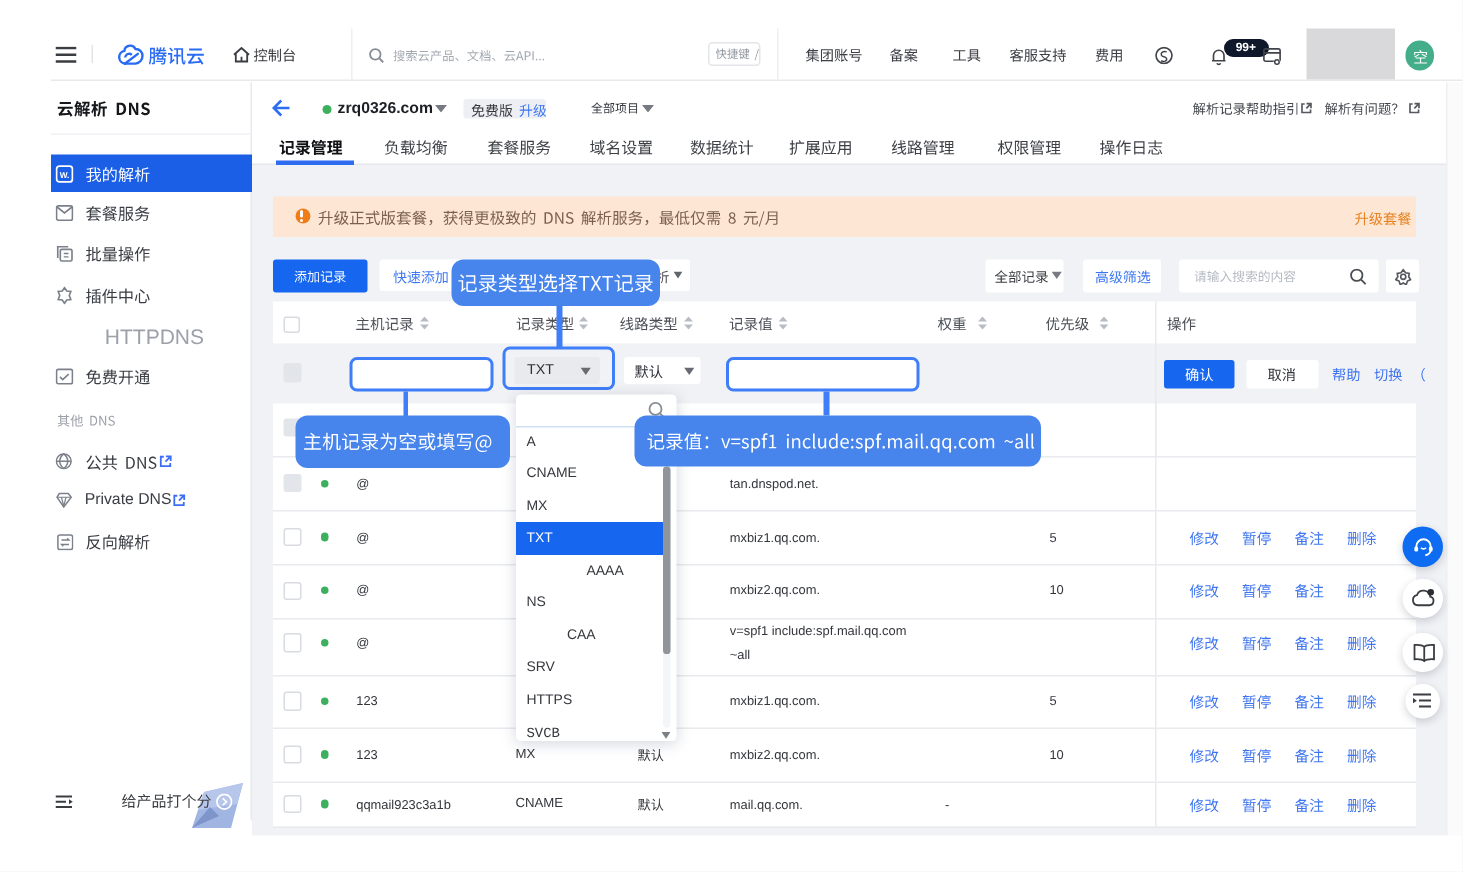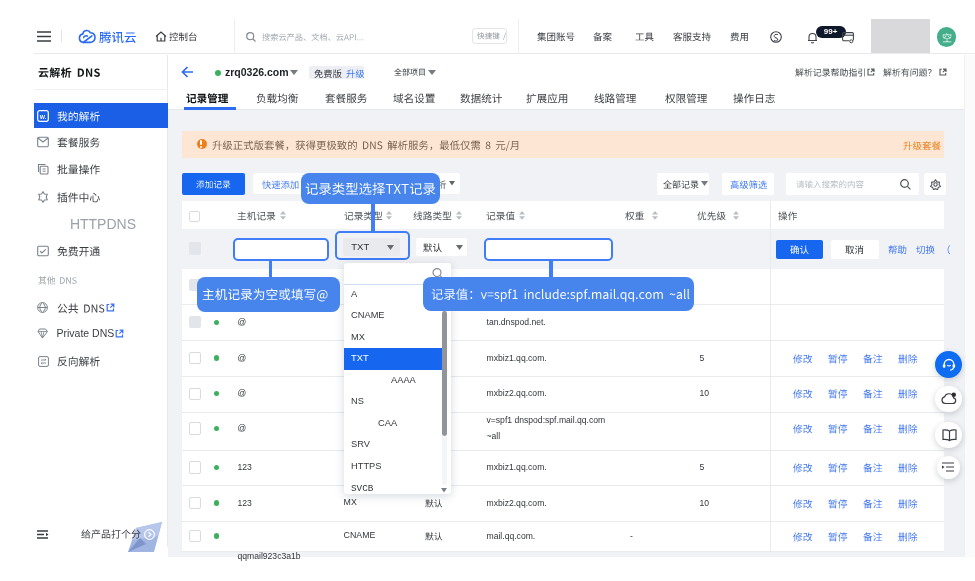--- a/index.html
+++ b/index.html
@@ -394,21 +394,21 @@
   </svg>
 <svg style="position:absolute;left:863.0px;top:389.3px;overflow:visible" width="20" height="12">
     <path transform="translate(0,8.62)" d="M6.7 -6.7C6.2 -6.2 5.6 -5.8 4.9 -5.4C4.2 -5.8 3.6 -6.2 3.2 -6.6L3.3 -6.7ZM3.6 -8.3C3.1 -7.4 2.2 -6.4 0.7 -5.8C0.9 -5.6 1.1 -5.4 1.3 -5.2C1.8 -5.5 2.3 -5.8 2.7 -6.2C3.1 -5.8 3.6 -5.4 4.1 -5.1C2.9 -4.6 1.6 -4.2 0.3 -4.1C0.4 -3.9 0.6 -3.6 0.6 -3.4C2 -3.6 3.6 -4 4.9 -4.7C6.1 -4.1 7.6 -3.7 9.1 -3.5C9.2 -3.7 9.4 -4 9.5 -4.2C8.1 -4.3 6.8 -4.6 5.7 -5.1C6.6 -5.6 7.4 -6.3 7.9 -7.1L7.4 -7.4L7.3 -7.4H3.9C4.1 -7.6 4.3 -7.9 4.4 -8.1ZM2.4 -1.3H4.5V-0.2H2.4ZM2.4 -1.9V-2.9H4.5V-1.9ZM7.3 -1.3V-0.2H5.3V-1.3ZM7.3 -1.9H5.3V-2.9H7.3ZM1.7 -3.5V0.8H2.4V0.5H7.3V0.8H8.1V-3.5Z M10.7 -7.6C11.4 -7.3 12.2 -6.8 12.6 -6.5L13 -7.1C12.6 -7.4 11.8 -7.8 11.1 -8.1ZM10.2 -4.9C10.8 -4.6 11.6 -4.1 12 -3.8L12.4 -4.4C12 -4.7 11.2 -5.2 10.6 -5.4ZM10.5 0.2 11.1 0.7C11.7 -0.2 12.4 -1.5 12.9 -2.5L12.4 -3C11.8 -1.9 11 -0.6 10.5 0.2ZM15.2 -8C15.5 -7.5 15.8 -6.8 16 -6.4L16.7 -6.7C16.6 -7.1 16.2 -7.8 15.8 -8.3ZM13.1 -6.4V-5.7H15.7V-3.4H13.4V-2.8H15.7V-0.2H12.8V0.5H19.2V-0.2H16.4V-2.8H18.6V-3.4H16.4V-5.7H19V-6.4Z" fill="#3d74f0"></path>
   </svg>
 <svg style="position:absolute;left:898.0px;top:389.3px;overflow:visible" width="20" height="12">
     <path transform="translate(0,8.62)" d="M6.9 -7.1V-1.6H7.5V-7.1ZM8.4 -8.1V-0C8.4 0.1 8.3 0.1 8.2 0.1C8.1 0.1 7.7 0.1 7.2 0.1C7.3 0.3 7.4 0.6 7.4 0.8C8 0.8 8.4 0.8 8.7 0.7C8.9 0.5 9 0.4 9 -0V-8.1ZM0.4 -4.4V-3.7H1.1V-3.2C1.1 -2 1 -0.6 0.4 0.4C0.5 0.5 0.8 0.7 0.9 0.8C1.6 -0.3 1.7 -2 1.7 -3.3V-3.7H2.6V-0.1C2.6 -0 2.5 0 2.5 0C2.3 0 2 0 1.7 0C1.8 0.2 1.8 0.5 1.9 0.7C2.4 0.7 2.7 0.7 2.9 0.5C3.1 0.4 3.2 0.2 3.2 -0.1V-3.7H3.9V-3.7C3.9 -2.4 3.9 -0.7 3.3 0.5C3.4 0.5 3.7 0.7 3.8 0.8C4.4 -0.4 4.5 -2.3 4.5 -3.7V-3.7H5.4V-0.1C5.4 0 5.4 0 5.3 0C5.2 0 4.9 0 4.5 0C4.6 0.2 4.7 0.5 4.7 0.7C5.2 0.7 5.5 0.7 5.8 0.5C6 0.4 6 0.2 6 -0.1V-3.7H6.5V-4.4H6V-7.9H3.9V-4.4H3.2V-7.9H1.1V-4.4ZM1.7 -7.3H2.6V-4.4H1.7ZM4.5 -7.3H5.4V-4.4H4.5Z M14.4 -2.2C14.1 -1.5 13.6 -0.7 13.1 -0.2C13.3 -0.1 13.5 0.1 13.7 0.2C14.2 -0.4 14.7 -1.2 15.1 -2ZM17.3 -2C17.8 -1.3 18.4 -0.5 18.7 0.1L19.3 -0.2C19 -0.8 18.4 -1.6 17.8 -2.2ZM10.6 -7.8V0.8H11.2V-7.2H12.5C12.2 -6.5 11.9 -5.6 11.7 -4.9C12.4 -4.2 12.6 -3.5 12.6 -3C12.6 -2.7 12.5 -2.4 12.4 -2.3C12.3 -2.2 12.2 -2.2 12 -2.2C11.9 -2.2 11.7 -2.2 11.4 -2.2C11.5 -2 11.6 -1.7 11.6 -1.5C11.8 -1.5 12.1 -1.5 12.3 -1.6C12.5 -1.6 12.7 -1.6 12.8 -1.8C13.1 -2 13.2 -2.4 13.2 -2.9C13.2 -3.5 13.1 -4.2 12.3 -5C12.7 -5.8 13 -6.8 13.3 -7.6L12.9 -7.9L12.8 -7.8ZM13.4 -3.4V-2.7H16V-0.1C16 0.1 16 0.1 15.8 0.1C15.7 0.1 15.2 0.1 14.7 0.1C14.8 0.3 14.9 0.6 14.9 0.8C15.6 0.8 16.1 0.8 16.3 0.6C16.6 0.5 16.7 0.3 16.7 -0.1V-2.7H19.1V-3.4H16.7V-4.6H18.2V-5.2H14.4V-4.6H16V-3.4ZM16.3 -8.3C15.6 -7.1 14.4 -6 13.2 -5.4C13.3 -5.2 13.6 -5 13.7 -4.8C14.6 -5.4 15.6 -6.2 16.3 -7.2C17.1 -6.1 18 -5.5 18.9 -4.9C19 -5.1 19.2 -5.4 19.4 -5.5C18.4 -6 17.5 -6.6 16.7 -7.7L16.9 -8.1Z" fill="#3d74f0"></path>
   </svg>
 <div style="position:absolute;left:189px;top:422.2px;width:11.5px;height:12.4px;background:#fff;border:1px solid #d8dbe0;border-radius:2px;"></div>
 <div style="position:absolute;left:214px;top:425.8px;width:5.4px;height:5.4px;border-radius:50%;background:#3cb05e;"></div>
 <div style="position:absolute;left:237.5px;top:423.9px;font-family:Liberation Sans,sans-serif;font-size:8.6px;line-height:8.6px;color:#33363c;font-weight:400;white-space:nowrap;">@</div>
-<div style="position:absolute;left:486.5px;top:416.0px;font-family:Liberation Sans,sans-serif;font-size:8.6px;line-height:8.6px;color:#33363c;font-weight:400;white-space:nowrap;">v=spf1 dnspod:spf.mail.qq.com</div>
+<div style="position:absolute;left:486.5px;top:416.0px;font-family:Liberation Sans,sans-serif;font-size:8.6px;line-height:8.6px;color:#33363c;font-weight:400;white-space:nowrap;">v=spf1 include:spf.mail.qq.com</div>
 <div style="position:absolute;left:486.5px;top:431.8px;font-family:Liberation Sans,sans-serif;font-size:8.6px;line-height:8.6px;color:#33363c;font-weight:400;white-space:nowrap;">~all</div>
 <svg style="position:absolute;left:793.0px;top:424.0px;overflow:visible" width="20" height="12">
     <path transform="translate(0,8.62)" d="M6.8 -3.8C6.3 -3.3 5.3 -2.8 4.4 -2.5C4.6 -2.4 4.8 -2.3 4.9 -2.1C5.8 -2.4 6.8 -2.9 7.4 -3.5ZM7.8 -2.8C7.1 -2.1 5.8 -1.6 4.6 -1.3C4.7 -1.1 4.9 -0.9 5 -0.8C6.3 -1.1 7.6 -1.8 8.3 -2.6ZM8.7 -1.8C7.8 -0.7 6 -0.1 4 0.2C4.2 0.3 4.4 0.6 4.4 0.8C6.5 0.4 8.3 -0.3 9.3 -1.5ZM3 -5.5V-0.8H3.6V-5.5ZM5.4 -6.5H8.2C7.8 -6 7.3 -5.5 6.8 -5.2C6.2 -5.6 5.7 -6.1 5.4 -6.5ZM5.5 -8.2C5.1 -7.2 4.4 -6.2 3.6 -5.5C3.8 -5.4 4.1 -5.2 4.2 -5.1C4.5 -5.4 4.8 -5.7 5.1 -6C5.3 -5.6 5.7 -5.2 6.2 -4.8C5.4 -4.4 4.5 -4.2 3.6 -4C3.8 -3.9 3.9 -3.6 4 -3.4C5 -3.6 5.9 -4 6.8 -4.4C7.4 -4 8.2 -3.7 9.1 -3.5C9.2 -3.7 9.4 -3.9 9.5 -4.1C8.7 -4.2 8 -4.5 7.4 -4.8C8.1 -5.4 8.7 -6.1 9.1 -7L8.7 -7.2L8.5 -7.2H5.8C5.9 -7.5 6.1 -7.8 6.2 -8.1ZM2.3 -8.2C1.8 -6.7 1 -5.2 0.2 -4.2C0.3 -4 0.5 -3.6 0.6 -3.4C0.9 -3.8 1.2 -4.2 1.5 -4.7V0.8H2.2V-6C2.5 -6.6 2.8 -7.3 3 -8Z M15.7 -5.7H17.7C17.5 -4.4 17.2 -3.4 16.7 -2.5C16.2 -3.4 15.9 -4.5 15.7 -5.6ZM10.5 -7.5V-6.8H13.3V-4.7H10.7V-1C10.7 -0.6 10.5 -0.5 10.4 -0.5C10.5 -0.3 10.6 0.1 10.7 0.3C10.9 0.1 11.3 -0.1 14.1 -1.1C14.1 -1.3 14 -1.6 14 -1.8L11.4 -0.9V-4H14L14 -4C14.1 -3.8 14.4 -3.6 14.5 -3.4C14.8 -3.8 15 -4.2 15.2 -4.6C15.5 -3.5 15.8 -2.6 16.3 -1.8C15.7 -1 14.9 -0.3 13.9 0.2C14 0.3 14.2 0.6 14.3 0.8C15.3 0.3 16.1 -0.3 16.7 -1.1C17.3 -0.3 17.9 0.3 18.8 0.7C18.9 0.5 19.1 0.3 19.3 0.1C18.4 -0.3 17.7 -0.9 17.2 -1.7C17.8 -2.8 18.2 -4.1 18.5 -5.7H19.1V-6.4H15.9C16.1 -7 16.2 -7.5 16.4 -8.1L15.6 -8.2C15.3 -6.6 14.8 -5.1 14 -4V-7.5Z" fill="#3d74f0"></path>
   </svg>
 <svg style="position:absolute;left:827.5px;top:424.0px;overflow:visible" width="20" height="12">
     <path transform="translate(0,8.62)" d="M5.5 -7.6V-6.1C5.5 -5.3 5.5 -4.2 4.8 -3.4C5 -3.4 5.3 -3.2 5.4 -3.1C5.9 -3.7 6.1 -4.6 6.2 -5.4H7.5V-3.1H8.2V-5.4H9.3V-6H6.2V-6.1V-7.1C7.2 -7.2 8.3 -7.3 9.1 -7.5L8.6 -8.1C7.9 -7.8 6.6 -7.7 5.5 -7.6ZM2.4 -1H7.4V-0.1H2.4ZM2.4 -1.5V-2.3H7.4V-1.5ZM1.7 -2.9V0.8H2.4V0.4H7.4V0.8H8.1V-2.9ZM0.5 -4.3 0.6 -3.7 2.9 -4V-3.1H3.5V-4L5 -4.2L5 -4.8L3.5 -4.6V-5.4H5.1V-5.9H3.5V-6.6H2.9V-5.9H1.6C1.9 -6.3 2.1 -6.6 2.4 -7H5.1V-7.6H2.8L3 -8.1L2.3 -8.3C2.2 -8 2.1 -7.8 2 -7.6H0.5V-7H1.6C1.4 -6.7 1.2 -6.4 1.1 -6.3C1 -6.1 0.8 -5.9 0.6 -5.9C0.7 -5.7 0.8 -5.4 0.9 -5.2C1 -5.3 1.3 -5.4 1.7 -5.4H2.9V-4.5Z M14.4 -5.7H17.6V-4.8H14.4ZM13.7 -6.2V-4.3H18.3V-6.2ZM12.8 -3.7V-2.1H13.5V-3.1H18.5V-2.1H19.1V-3.7ZM15.3 -8.1C15.5 -7.9 15.6 -7.6 15.7 -7.4H13V-6.7H19.1V-7.4H16.5C16.4 -7.6 16.2 -8 16 -8.3ZM13.7 -2.4V-1.8H15.6V-0C15.6 0.1 15.6 0.1 15.4 0.1C15.3 0.1 14.7 0.1 14.1 0.1C14.2 0.3 14.3 0.5 14.4 0.7C15.1 0.7 15.6 0.7 16 0.7C16.3 0.5 16.4 0.4 16.4 -0V-1.8H18.2V-2.4ZM12.4 -8.2C11.9 -6.7 11 -5.3 10.1 -4.3C10.2 -4.1 10.4 -3.8 10.5 -3.6C10.8 -3.9 11.1 -4.3 11.4 -4.7V0.8H12V-5.8C12.4 -6.5 12.8 -7.2 13.1 -8Z" fill="#3d74f0"></path>
   </svg>
 <svg style="position:absolute;left:863.0px;top:424.0px;overflow:visible" width="20" height="12">
     <path transform="translate(0,8.62)" d="M6.7 -6.7C6.2 -6.2 5.6 -5.8 4.9 -5.4C4.2 -5.8 3.6 -6.2 3.2 -6.6L3.3 -6.7ZM3.6 -8.3C3.1 -7.4 2.2 -6.4 0.7 -5.8C0.9 -5.6 1.1 -5.4 1.3 -5.2C1.8 -5.5 2.3 -5.8 2.7 -6.2C3.1 -5.8 3.6 -5.4 4.1 -5.1C2.9 -4.6 1.6 -4.2 0.3 -4.1C0.4 -3.9 0.6 -3.6 0.6 -3.4C2 -3.6 3.6 -4 4.9 -4.7C6.1 -4.1 7.6 -3.7 9.1 -3.5C9.2 -3.7 9.4 -4 9.5 -4.2C8.1 -4.3 6.8 -4.6 5.7 -5.1C6.6 -5.6 7.4 -6.3 7.9 -7.1L7.4 -7.4L7.3 -7.4H3.9C4.1 -7.6 4.3 -7.9 4.4 -8.1ZM2.4 -1.3H4.5V-0.2H2.4ZM2.4 -1.9V-2.9H4.5V-1.9ZM7.3 -1.3V-0.2H5.3V-1.3ZM7.3 -1.9H5.3V-2.9H7.3ZM1.7 -3.5V0.8H2.4V0.5H7.3V0.8H8.1V-3.5Z M10.7 -7.6C11.4 -7.3 12.2 -6.8 12.6 -6.5L13 -7.1C12.6 -7.4 11.8 -7.8 11.1 -8.1ZM10.2 -4.9C10.8 -4.6 11.6 -4.1 12 -3.8L12.4 -4.4C12 -4.7 11.2 -5.2 10.6 -5.4ZM10.5 0.2 11.1 0.7C11.7 -0.2 12.4 -1.5 12.9 -2.5L12.4 -3C11.8 -1.9 11 -0.6 10.5 0.2ZM15.2 -8C15.5 -7.5 15.8 -6.8 16 -6.4L16.7 -6.7C16.6 -7.1 16.2 -7.8 15.8 -8.3ZM13.1 -6.4V-5.7H15.7V-3.4H13.4V-2.8H15.7V-0.2H12.8V0.5H19.2V-0.2H16.4V-2.8H18.6V-3.4H16.4V-5.7H19V-6.4Z" fill="#3d74f0"></path>
   </svg>
@@ -448,21 +448,21 @@
     <path transform="translate(0,8.62)" d="M5.5 -7.6V-6.1C5.5 -5.3 5.5 -4.2 4.8 -3.4C5 -3.4 5.3 -3.2 5.4 -3.1C5.9 -3.7 6.1 -4.6 6.2 -5.4H7.5V-3.1H8.2V-5.4H9.3V-6H6.2V-6.1V-7.1C7.2 -7.2 8.3 -7.3 9.1 -7.5L8.6 -8.1C7.9 -7.8 6.6 -7.7 5.5 -7.6ZM2.4 -1H7.4V-0.1H2.4ZM2.4 -1.5V-2.3H7.4V-1.5ZM1.7 -2.9V0.8H2.4V0.4H7.4V0.8H8.1V-2.9ZM0.5 -4.3 0.6 -3.7 2.9 -4V-3.1H3.5V-4L5 -4.2L5 -4.8L3.5 -4.6V-5.4H5.1V-5.9H3.5V-6.6H2.9V-5.9H1.6C1.9 -6.3 2.1 -6.6 2.4 -7H5.1V-7.6H2.8L3 -8.1L2.3 -8.3C2.2 -8 2.1 -7.8 2 -7.6H0.5V-7H1.6C1.4 -6.7 1.2 -6.4 1.1 -6.3C1 -6.1 0.8 -5.9 0.6 -5.9C0.7 -5.7 0.8 -5.4 0.9 -5.2C1 -5.3 1.3 -5.4 1.7 -5.4H2.9V-4.5Z M14.4 -5.7H17.6V-4.8H14.4ZM13.7 -6.2V-4.3H18.3V-6.2ZM12.8 -3.7V-2.1H13.5V-3.1H18.5V-2.1H19.1V-3.7ZM15.3 -8.1C15.5 -7.9 15.6 -7.6 15.7 -7.4H13V-6.7H19.1V-7.4H16.5C16.4 -7.6 16.2 -8 16 -8.3ZM13.7 -2.4V-1.8H15.6V-0C15.6 0.1 15.6 0.1 15.4 0.1C15.3 0.1 14.7 0.1 14.1 0.1C14.2 0.3 14.3 0.5 14.4 0.7C15.1 0.7 15.6 0.7 16 0.7C16.3 0.5 16.4 0.4 16.4 -0V-1.8H18.2V-2.4ZM12.4 -8.2C11.9 -6.7 11 -5.3 10.1 -4.3C10.2 -4.1 10.4 -3.8 10.5 -3.6C10.8 -3.9 11.1 -4.3 11.4 -4.7V0.8H12V-5.8C12.4 -6.5 12.8 -7.2 13.1 -8Z" fill="#3d74f0"></path>
   </svg>
 <svg style="position:absolute;left:863.0px;top:498.6px;overflow:visible" width="20" height="12">
     <path transform="translate(0,8.62)" d="M6.7 -6.7C6.2 -6.2 5.6 -5.8 4.9 -5.4C4.2 -5.8 3.6 -6.2 3.2 -6.6L3.3 -6.7ZM3.6 -8.3C3.1 -7.4 2.2 -6.4 0.7 -5.8C0.9 -5.6 1.1 -5.4 1.3 -5.2C1.8 -5.5 2.3 -5.8 2.7 -6.2C3.1 -5.8 3.6 -5.4 4.1 -5.1C2.9 -4.6 1.6 -4.2 0.3 -4.1C0.4 -3.9 0.6 -3.6 0.6 -3.4C2 -3.6 3.6 -4 4.9 -4.7C6.1 -4.1 7.6 -3.7 9.1 -3.5C9.2 -3.7 9.4 -4 9.5 -4.2C8.1 -4.3 6.8 -4.6 5.7 -5.1C6.6 -5.6 7.4 -6.3 7.9 -7.1L7.4 -7.4L7.3 -7.4H3.9C4.1 -7.6 4.3 -7.9 4.4 -8.1ZM2.4 -1.3H4.5V-0.2H2.4ZM2.4 -1.9V-2.9H4.5V-1.9ZM7.3 -1.3V-0.2H5.3V-1.3ZM7.3 -1.9H5.3V-2.9H7.3ZM1.7 -3.5V0.8H2.4V0.5H7.3V0.8H8.1V-3.5Z M10.7 -7.6C11.4 -7.3 12.2 -6.8 12.6 -6.5L13 -7.1C12.6 -7.4 11.8 -7.8 11.1 -8.1ZM10.2 -4.9C10.8 -4.6 11.6 -4.1 12 -3.8L12.4 -4.4C12 -4.7 11.2 -5.2 10.6 -5.4ZM10.5 0.2 11.1 0.7C11.7 -0.2 12.4 -1.5 12.9 -2.5L12.4 -3C11.8 -1.9 11 -0.6 10.5 0.2ZM15.2 -8C15.5 -7.5 15.8 -6.8 16 -6.4L16.7 -6.7C16.6 -7.1 16.2 -7.8 15.8 -8.3ZM13.1 -6.4V-5.7H15.7V-3.4H13.4V-2.8H15.7V-0.2H12.8V0.5H19.2V-0.2H16.4V-2.8H18.6V-3.4H16.4V-5.7H19V-6.4Z" fill="#3d74f0"></path>
   </svg>
 <svg style="position:absolute;left:898.0px;top:498.6px;overflow:visible" width="20" height="12">
     <path transform="translate(0,8.62)" d="M6.9 -7.1V-1.6H7.5V-7.1ZM8.4 -8.1V-0C8.4 0.1 8.3 0.1 8.2 0.1C8.1 0.1 7.7 0.1 7.2 0.1C7.3 0.3 7.4 0.6 7.4 0.8C8 0.8 8.4 0.8 8.7 0.7C8.9 0.5 9 0.4 9 -0V-8.1ZM0.4 -4.4V-3.7H1.1V-3.2C1.1 -2 1 -0.6 0.4 0.4C0.5 0.5 0.8 0.7 0.9 0.8C1.6 -0.3 1.7 -2 1.7 -3.3V-3.7H2.6V-0.1C2.6 -0 2.5 0 2.5 0C2.3 0 2 0 1.7 0C1.8 0.2 1.8 0.5 1.9 0.7C2.4 0.7 2.7 0.7 2.9 0.5C3.1 0.4 3.2 0.2 3.2 -0.1V-3.7H3.9V-3.7C3.9 -2.4 3.9 -0.7 3.3 0.5C3.4 0.5 3.7 0.7 3.8 0.8C4.4 -0.4 4.5 -2.3 4.5 -3.7V-3.7H5.4V-0.1C5.4 0 5.4 0 5.3 0C5.2 0 4.9 0 4.5 0C4.6 0.2 4.7 0.5 4.7 0.7C5.2 0.7 5.5 0.7 5.8 0.5C6 0.4 6 0.2 6 -0.1V-3.7H6.5V-4.4H6V-7.9H3.9V-4.4H3.2V-7.9H1.1V-4.4ZM1.7 -7.3H2.6V-4.4H1.7ZM4.5 -7.3H5.4V-4.4H4.5Z M14.4 -2.2C14.1 -1.5 13.6 -0.7 13.1 -0.2C13.3 -0.1 13.5 0.1 13.7 0.2C14.2 -0.4 14.7 -1.2 15.1 -2ZM17.3 -2C17.8 -1.3 18.4 -0.5 18.7 0.1L19.3 -0.2C19 -0.8 18.4 -1.6 17.8 -2.2ZM10.6 -7.8V0.8H11.2V-7.2H12.5C12.2 -6.5 11.9 -5.6 11.7 -4.9C12.4 -4.2 12.6 -3.5 12.6 -3C12.6 -2.7 12.5 -2.4 12.4 -2.3C12.3 -2.2 12.2 -2.2 12 -2.2C11.9 -2.2 11.7 -2.2 11.4 -2.2C11.5 -2 11.6 -1.7 11.6 -1.5C11.8 -1.5 12.1 -1.5 12.3 -1.6C12.5 -1.6 12.7 -1.6 12.8 -1.8C13.1 -2 13.2 -2.4 13.2 -2.9C13.2 -3.5 13.1 -4.2 12.3 -5C12.7 -5.8 13 -6.8 13.3 -7.6L12.9 -7.9L12.8 -7.8ZM13.4 -3.4V-2.7H16V-0.1C16 0.1 16 0.1 15.8 0.1C15.7 0.1 15.2 0.1 14.7 0.1C14.8 0.3 14.9 0.6 14.9 0.8C15.6 0.8 16.1 0.8 16.3 0.6C16.6 0.5 16.7 0.3 16.7 -0.1V-2.7H19.1V-3.4H16.7V-4.6H18.2V-5.2H14.4V-4.6H16V-3.4ZM16.3 -8.3C15.6 -7.1 14.4 -6 13.2 -5.4C13.3 -5.2 13.6 -5 13.7 -4.8C14.6 -5.4 15.6 -6.2 16.3 -7.2C17.1 -6.1 18 -5.5 18.9 -4.9C19 -5.1 19.2 -5.4 19.4 -5.5C18.4 -6 17.5 -6.6 16.7 -7.7L16.9 -8.1Z" fill="#3d74f0"></path>
   </svg>
 <div style="position:absolute;left:189px;top:529.8px;width:11.5px;height:12.4px;background:#fff;border:1px solid #d8dbe0;border-radius:2px;"></div>
 <div style="position:absolute;left:214px;top:533.4px;width:5.4px;height:5.4px;border-radius:50%;background:#3cb05e;"></div>
-<div style="position:absolute;left:237.5px;top:531.5px;font-family:Liberation Sans,sans-serif;font-size:8.6px;line-height:8.6px;color:#33363c;font-weight:400;white-space:nowrap;margin-top:20px;">qqmail923c3a1b</div>
+<div style="position:absolute;left:237.5px;top:531.5px;font-family:Liberation Sans,sans-serif;font-size:8.6px;line-height:8.6px;color:#33363c;font-weight:400;white-space:nowrap;">qqmail923c3a1b</div>
 <div style="position:absolute;left:343.6px;top:531.4px;font-family:Liberation Sans,sans-serif;font-size:8.8px;line-height:8.8px;color:#33363c;font-weight:400;white-space:nowrap;">CNAME</div>
 <svg style="position:absolute;left:424.5px;top:532.0px;overflow:visible" width="18" height="11">
     <path transform="translate(0,7.74)" d="M6.7 -6.7C7 -6.2 7.5 -5.6 7.7 -5.3L8.1 -5.6C7.9 -5.9 7.5 -6.5 7.1 -6.9ZM1.5 -6.2C1.6 -5.7 1.7 -5.2 1.7 -4.8L2.1 -4.9C2.1 -5.3 1.9 -5.8 1.8 -6.2ZM1.8 -1C1.9 -0.6 1.9 0.1 1.9 0.5L2.3 0.4C2.3 0 2.3 -0.6 2.2 -1.1ZM2.6 -1C2.8 -0.6 2.9 -0 2.9 0.4L3.4 0.2C3.3 -0.1 3.2 -0.7 3.1 -1.1ZM3.5 -1.1C3.7 -0.7 3.9 -0.3 3.9 0L4.3 -0.1C4.3 -0.4 4.1 -0.9 4 -1.2ZM1 -1.2C0.8 -0.8 0.6 -0.1 0.3 0.3L0.8 0.5C1 0.1 1.3 -0.6 1.4 -1.1ZM3.3 -6.3C3.2 -5.8 3 -5.2 2.9 -4.8L3.2 -4.7C3.3 -5.1 3.5 -5.6 3.7 -6.1ZM6 -7.4V-5.4L6 -4.8H4.5V-4.2H6C5.9 -2.8 5.5 -1.1 4.2 0.3C4.4 0.4 4.6 0.5 4.7 0.7C5.7 -0.4 6.1 -1.6 6.4 -2.8C6.7 -1.3 7.3 -0.1 8.2 0.7C8.3 0.5 8.5 0.3 8.6 0.2C7.5 -0.7 6.9 -2.3 6.6 -4.2H8.4V-4.8H6.6L6.6 -5.4V-7.4ZM1.3 -6.6H2.3V-4.4H1.3ZM2.8 -6.6H3.7V-4.4H2.8ZM0.7 -3.3V-2.8H2.3V-2.1L0.5 -2L0.6 -1.4C1.6 -1.5 3 -1.6 4.4 -1.7L4.4 -2.2L2.8 -2.1V-2.8H4.3V-3.3H2.8V-4H4.3V-7.1H0.8V-4H2.3V-3.3Z M10 -6.8C10.5 -6.4 11.1 -5.8 11.4 -5.5L11.8 -6C11.5 -6.3 10.9 -6.8 10.5 -7.2ZM14.3 -7.4C14.3 -4.4 14.3 -1.3 12.1 0.2C12.2 0.4 12.5 0.6 12.6 0.7C13.8 -0.1 14.3 -1.4 14.6 -2.9C15 -1.6 15.6 -0.1 16.8 0.7C16.9 0.5 17.1 0.3 17.3 0.2C15.4 -1 15 -3.8 14.9 -4.7C14.9 -5.6 14.9 -6.5 14.9 -7.4ZM9.2 -4.6V-4H10.7V-1C10.7 -0.6 10.4 -0.3 10.2 -0.1C10.3 -0 10.5 0.2 10.6 0.4C10.7 0.2 10.9 0 12.6 -1.2C12.6 -1.3 12.5 -1.6 12.4 -1.7L11.3 -1V-4.6Z" fill="#33363c"></path>
   </svg>
 <div style="position:absolute;left:486.5px;top:531.5px;font-family:Liberation Sans,sans-serif;font-size:8.6px;line-height:8.6px;color:#33363c;font-weight:400;white-space:nowrap;">mail.qq.com.</div>
 <div style="position:absolute;left:630px;top:531.5px;font-family:Liberation Sans,sans-serif;font-size:8.6px;line-height:8.6px;color:#33363c;font-weight:400;white-space:nowrap;">-</div>
 <svg style="position:absolute;left:793.0px;top:531.6px;overflow:visible" width="20" height="12">
     <path transform="translate(0,8.62)" d="M6.8 -3.8C6.3 -3.3 5.3 -2.8 4.4 -2.5C4.6 -2.4 4.8 -2.3 4.9 -2.1C5.8 -2.4 6.8 -2.9 7.4 -3.5ZM7.8 -2.8C7.1 -2.1 5.8 -1.6 4.6 -1.3C4.7 -1.1 4.9 -0.9 5 -0.8C6.3 -1.1 7.6 -1.8 8.3 -2.6ZM8.7 -1.8C7.8 -0.7 6 -0.1 4 0.2C4.2 0.3 4.4 0.6 4.4 0.8C6.5 0.4 8.3 -0.3 9.3 -1.5ZM3 -5.5V-0.8H3.6V-5.5ZM5.4 -6.5H8.2C7.8 -6 7.3 -5.5 6.8 -5.2C6.2 -5.6 5.7 -6.1 5.4 -6.5ZM5.5 -8.2C5.1 -7.2 4.4 -6.2 3.6 -5.5C3.8 -5.4 4.1 -5.2 4.2 -5.1C4.5 -5.4 4.8 -5.7 5.1 -6C5.3 -5.6 5.7 -5.2 6.2 -4.8C5.4 -4.4 4.5 -4.2 3.6 -4C3.8 -3.9 3.9 -3.6 4 -3.4C5 -3.6 5.9 -4 6.8 -4.4C7.4 -4 8.2 -3.7 9.1 -3.5C9.2 -3.7 9.4 -3.9 9.5 -4.1C8.7 -4.2 8 -4.5 7.4 -4.8C8.1 -5.4 8.7 -6.1 9.1 -7L8.7 -7.2L8.5 -7.2H5.8C5.9 -7.5 6.1 -7.8 6.2 -8.1ZM2.3 -8.2C1.8 -6.7 1 -5.2 0.2 -4.2C0.3 -4 0.5 -3.6 0.6 -3.4C0.9 -3.8 1.2 -4.2 1.5 -4.7V0.8H2.2V-6C2.5 -6.6 2.8 -7.3 3 -8Z M15.7 -5.7H17.7C17.5 -4.4 17.2 -3.4 16.7 -2.5C16.2 -3.4 15.9 -4.5 15.7 -5.6ZM10.5 -7.5V-6.8H13.3V-4.7H10.7V-1C10.7 -0.6 10.5 -0.5 10.4 -0.5C10.5 -0.3 10.6 0.1 10.7 0.3C10.9 0.1 11.3 -0.1 14.1 -1.1C14.1 -1.3 14 -1.6 14 -1.8L11.4 -0.9V-4H14L14 -4C14.1 -3.8 14.4 -3.6 14.5 -3.4C14.8 -3.8 15 -4.2 15.2 -4.6C15.5 -3.5 15.8 -2.6 16.3 -1.8C15.7 -1 14.9 -0.3 13.9 0.2C14 0.3 14.2 0.6 14.3 0.8C15.3 0.3 16.1 -0.3 16.7 -1.1C17.3 -0.3 17.9 0.3 18.8 0.7C18.9 0.5 19.1 0.3 19.3 0.1C18.4 -0.3 17.7 -0.9 17.2 -1.7C17.8 -2.8 18.2 -4.1 18.5 -5.7H19.1V-6.4H15.9C16.1 -7 16.2 -7.5 16.4 -8.1L15.6 -8.2C15.3 -6.6 14.8 -5.1 14 -4V-7.5Z" fill="#3d74f0"></path>
   </svg>
 <svg style="position:absolute;left:827.5px;top:531.6px;overflow:visible" width="20" height="12">

